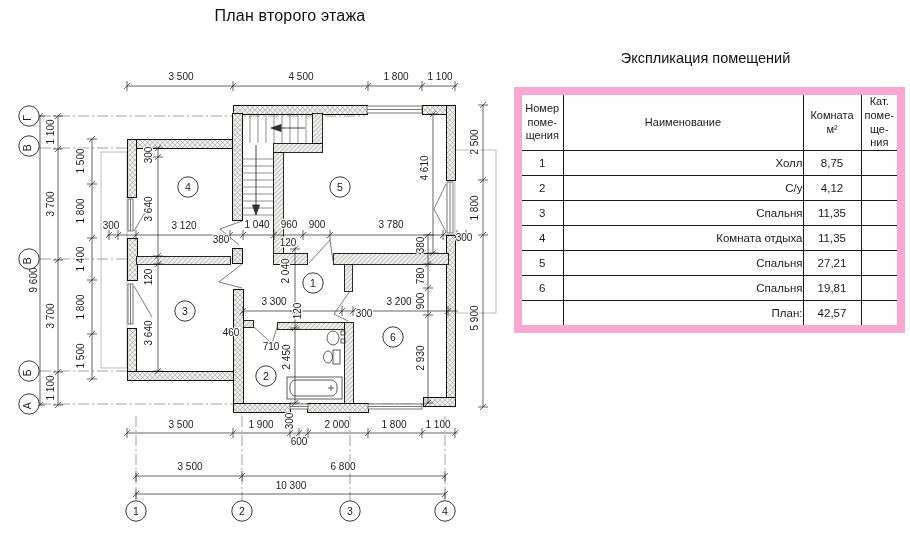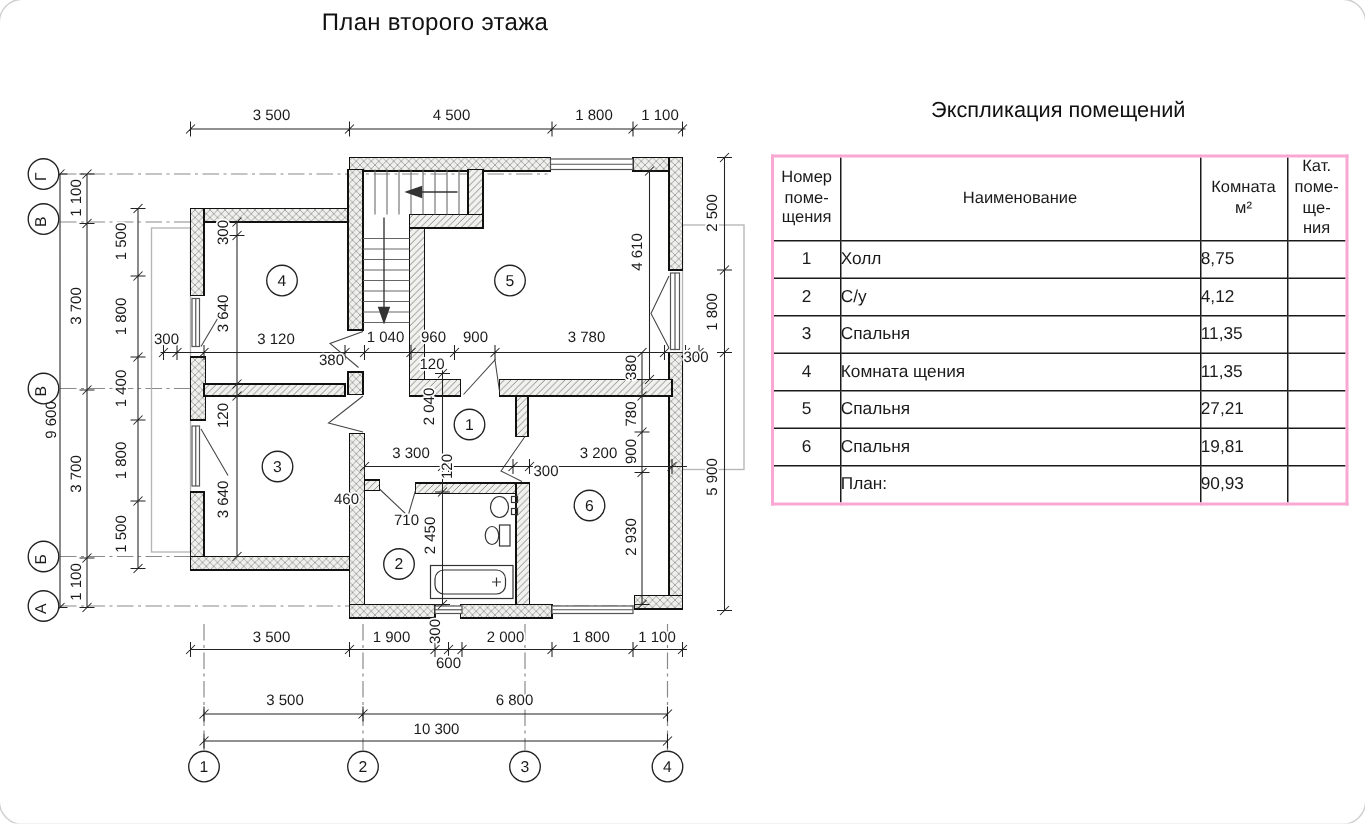--- a/index.html
+++ b/index.html
@@ -1,45 +1,45 @@
 <!DOCTYPE html>
 <html><head>
 <meta charset="utf-8">
 <style>
   html,body{margin:0;padding:0;background:#fff;}
   .canvas{position:relative;width:910px;height:549px;background:#fff;outline:1px solid #cfcfcf;
-          font-family:"Liberation Sans",sans-serif;color:#1a1a1a;overflow:hidden;border-radius:15px;}
+          font-family:"Liberation Sans",sans-serif;color:#1a1a1a;overflow:hidden;}
   .plan-title{position:absolute;left:150px;top:7px;width:280px;text-align:center;
               font-size:16px;letter-spacing:.2px;color:#111;}
   svg{position:absolute;left:0;top:0;}
   svg text{font-family:"Liberation Sans",sans-serif;fill:#1a1a1a;
            paint-order:stroke;stroke:#fff;stroke-width:2.4px;stroke-linejoin:round;}
   svg text.mk{stroke-width:0;}
   .we{fill:url(#xh);stroke:#111;stroke-width:1;}
   .wi{fill:url(#dh);stroke:#111;stroke-width:.9;}
   .win{fill:#fff;stroke:#555;stroke-width:.8;}
   .thin{fill:none;stroke:#b5b5b5;stroke-width:.9;}
   .door{fill:none;stroke:#444;stroke-width:.7;}
   .stair{stroke:#666;stroke-width:.7;}
   .arr{stroke:#333;stroke-width:.9;fill:#333;}
   .fx{fill:none;stroke:#333;stroke-width:.8;}
   .dim{stroke:#222;stroke-width:.7;fill:none;}
   .ax{stroke:#8a8a8a;stroke-width:.8;stroke-dasharray:11 3 2 3;}
   .mkc{fill:#fff;stroke:#222;stroke-width:.9;}
   
-  .expl{position:absolute;left:514px;top:66px;width:383px;}
+  .expl{position:absolute;left:514px;top:50px;width:383px;}
   .expl-title{text-align:center;font-size:14.5px;color:#111;}
   table.ex{border-collapse:collapse;margin-top:21px;width:383px;table-layout:fixed;
            font-size:11.5px;color:#1a1a1a;}
   table.ex td{border:1px solid #1a1a1a;padding:0;vertical-align:middle;height:24px;}
-  table.ex{border:2px solid #f9a8d4;}
+  table.ex{border:8px solid #f9a8d4;}
   td.hd{white-space:pre-line;text-align:center;font-size:11px;line-height:1.25;height:59px;}
   td.c-num{text-align:center;}
-  td.c-name{padding-left:13px;}
-  td.c-area{}
+  td.c-name{padding-left:13px;text-align:right;}
+  td.c-area{text-align:center;}
 </style>
 </head>
 <body>
 
 <div class="canvas">
 
   <div class="plan-title">План второго этажа</div>
 
   <svg id="plan-svg" width="512" height="549" viewBox="0 0 512 549">
     <defs>
@@ -290,38 +290,38 @@
           <td class="c-cat"></td>
         </tr>
         <tr>
           <td class="c-num">3</td>
           <td class="c-name">Спальня</td>
           <td class="c-area">11,35</td>
           <td class="c-cat"></td>
         </tr>
         <tr>
           <td class="c-num">4</td>
-          <td class="c-name">Комната щения</td>
+          <td class="c-name">Комната отдыха</td>
           <td class="c-area">11,35</td>
           <td class="c-cat"></td>
         </tr>
         <tr>
           <td class="c-num">5</td>
           <td class="c-name">Спальня</td>
           <td class="c-area">27,21</td>
           <td class="c-cat"></td>
         </tr>
         <tr>
           <td class="c-num">6</td>
           <td class="c-name">Спальня</td>
           <td class="c-area">19,81</td>
           <td class="c-cat"></td>
         </tr>
         <tr>
           <td class="c-num"></td>
           <td class="c-name">План:</td>
-          <td class="c-area">90,93</td>
+          <td class="c-area">42,57</td>
           <td class="c-cat"></td>
         </tr>
       </tbody>
     </table>
   </div>
 </div>
 
 </body></html>

